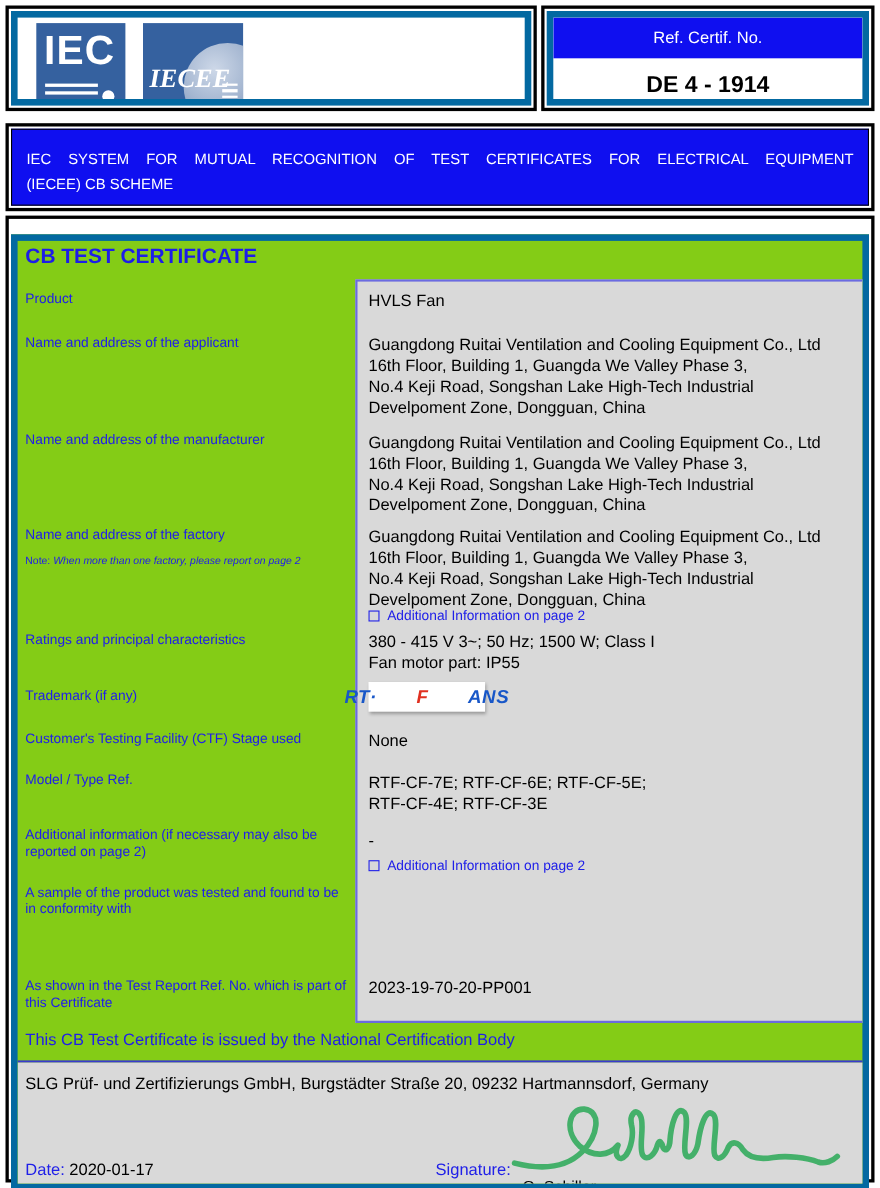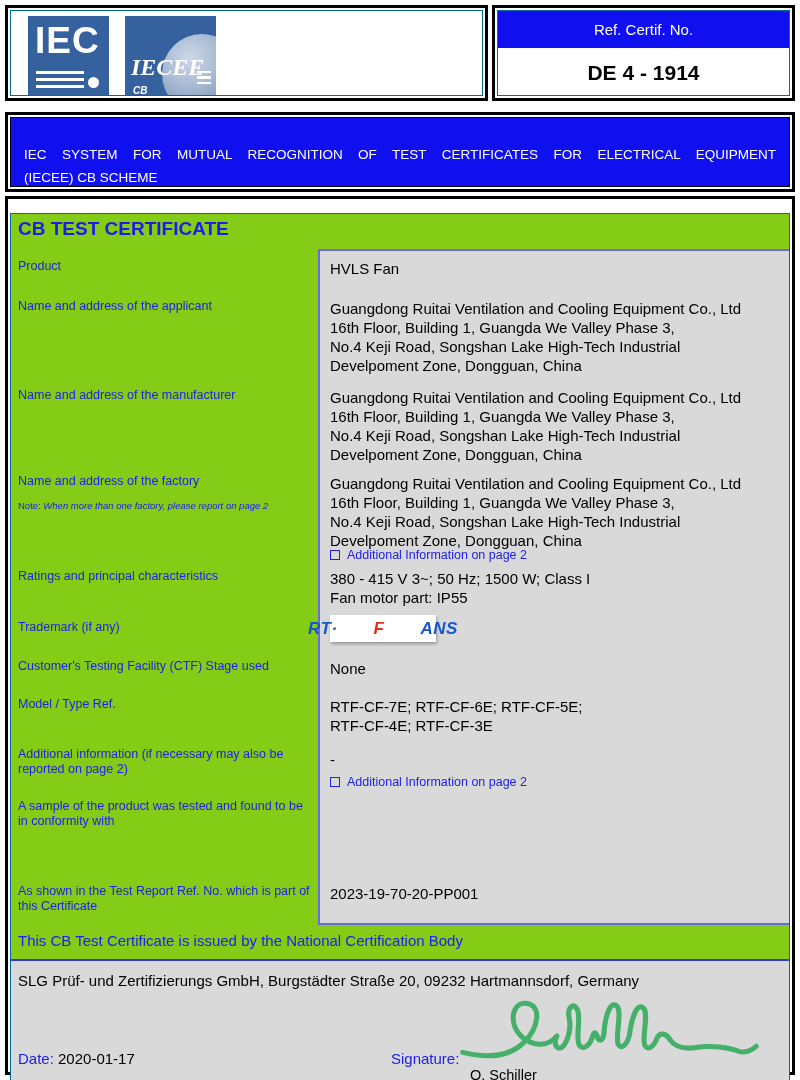--- a/index.html
+++ b/index.html
@@ -2,21 +2,21 @@
 <html><head>
 <meta charset="utf-8">
 <style>
   * { margin:0; padding:0; box-sizing:border-box; }
   html,body { width:800px; height:1080px; background:#fff;
               font-family:"Liberation Sans", sans-serif; }
   .page { position:relative; width:800px; height:1080px; background:#fff; overflow:hidden; }
 
   
   .dbox { position:absolute; border:3px solid #000; background:#fff; padding:2px; }
-  .dbox-inner { position:relative; width:100%; height:100%; border:1px solid #0369a1; overflow:hidden; }
+  .dbox-inner { position:relative; width:100%; height:100%; border:6px solid #0369a1; overflow:hidden; }
 
   
   .logo-box { left:5px; top:5px; width:483px; height:96px; }
   .iec-logo { position:absolute; left:17px; top:5px; width:81px; height:82px;
               background:#35619f; color:#fff; }
   .iec-text { font-weight:bold; font-size:37px; letter-spacing:1px; padding:4px 0 0 7px; }
   .iec-lines { position:absolute; left:8px; bottom:10px; display:flex; align-items:flex-end; }
   .iec-bars { display:flex; flex-direction:column; gap:4px; }
   .iec-bar { width:48px; height:3px; background:#fff; }
   .iec-dot { width:11px; height:11px; border-radius:50%; background:#fff; margin-left:4px; }
@@ -34,21 +34,21 @@
 
   .ref-box { left:492px; top:5px; width:303px; height:96px; }
   .ref-bar { height:37px; background:#0f0ff0; color:#fff; font-size:15px;
              display:flex; align-items:center; justify-content:center; }
   .ref-num { height:49px; display:flex; align-items:center; justify-content:center;
              font-size:21px; font-weight:bold; color:#000; }
 
   
   .banner-box { left:5px; top:112px; width:790px; height:80px; }
   .banner-inner { border:1px solid #000; background:#0f0ff0; width:100%; height:100%;
-                  color:#fff; font-size:13.5px; padding:25px 13px 0 13px; line-height:23px; }
+                  color:#fff; font-size:13.5px; padding:15px 13px 0 13px; line-height:23px; }
   .banner-l1 { text-align:justify; text-align-last:justify; }
 
   
   .main-box { left:5px; top:196px; width:790px; height:879px; }
   .main-inner { background:#84cc16;margin-top:12px; }
   .cert-title { position:absolute; left:7px; top:4px; color:#1d1de8; font-size:19px; font-weight:bold; }
 
   .value-panel { position:absolute; left:307px; top:35px; width:473px; height:676px;
                  background:#d9d9d9; border:2px solid #6b6be0; }
 

